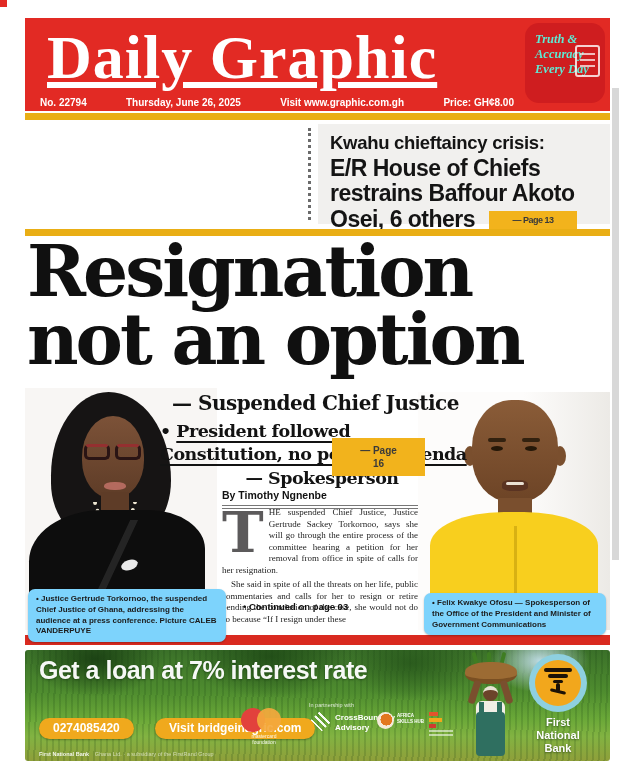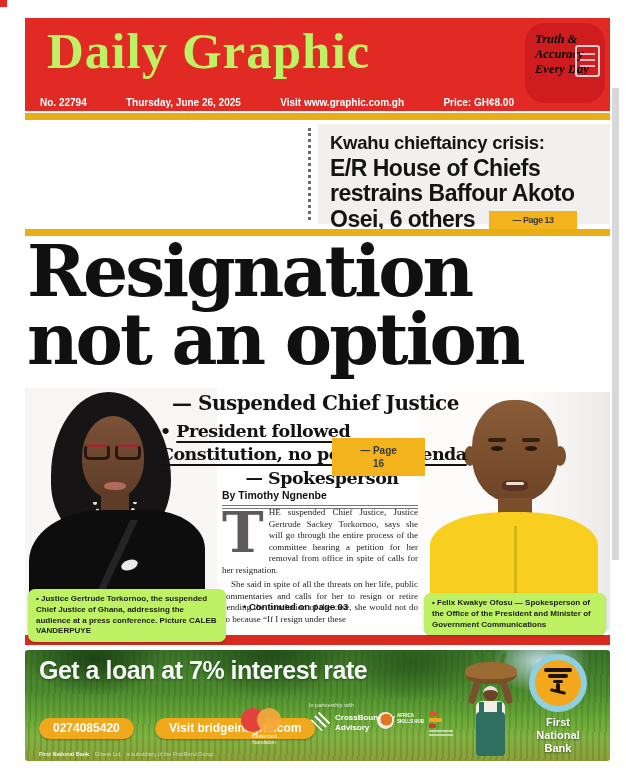--- a/index.html
+++ b/index.html
@@ -3,23 +3,23 @@
 <meta charset="utf-8">
 <style>
   * { margin:0; padding:0; box-sizing:border-box; }
   body { background:#ffffff; font-family:"Liberation Sans", sans-serif; }
   .page { position:relative; width:626px; height:768px; background:#fff; overflow:hidden; }
   .abs { position:absolute; }
 
   
   .masthead { left:25px; top:18px; width:585px; height:93px; background:#e22a24; }
   .mast-title { position:absolute; left:22px; top:4px; font-family:"Liberation Serif", serif;
-    font-weight:bold; font-size:51px; color:#bef264; letter-spacing:1px; }
+    font-weight:bold; font-size:62px; color:#ffffff; letter-spacing:1px;text-decoration:underline; }
   .slogan { position:absolute; right:5px; top:5px; width:80px; height:80px; background:#cf1d1f;
-    border-radius:20px; padding:9px 14px 0 10px; color:#000000; font-family:"Liberation Serif", serif;
+    border-radius:14px; padding:9px 14px 0 10px; color:#5eead4; font-family:"Liberation Serif", serif;
     font-style:italic; font-weight:bold; font-size:12.5px; line-height:1.2; }
   .book-icon { position:absolute; right:5px; top:22px; width:25px; height:32px;
     border:2px solid rgba(255,255,255,.8); border-radius:3px; }
   .book-icon i { position:absolute; left:3px; right:3px; height:2px; background:rgba(255,255,255,.7); }
   .book-icon i:nth-child(1){ top:6px; } .book-icon i:nth-child(2){ top:12px; } .book-icon i:nth-child(3){ top:18px; }
   .mast-info { position:absolute; left:15px; right:96px; bottom:3px; display:flex;
     justify-content:space-between; color:#fff; font-size:10px; font-weight:bold; }
   .goldbar { left:25px; width:585px; height:7px; background:#e9ae15; }
 
   
@@ -87,21 +87,21 @@
   .page16 { left:332px; top:438px; width:93px; height:38px; padding-top:6px; font-size:10px; line-height:1.3; z-index:6; }
   .byline { left:222px; top:489px; width:196px; font-size:10.5px; font-weight:bold; color:#111;
     border-bottom:4px double #777; padding-bottom:4px; }
   .article { left:222px; top:507px; width:196px; font-family:"Liberation Serif", serif; font-size:9px;
     line-height:1.28; text-align:justify; color:#232323; }
   .dropcap { float:left; font-family:"DejaVu Serif", serif; font-weight:bold; font-size:56px; line-height:0.82;
     color:#5c5a5b; margin:3px 5px 0 0; }
   .article p + p { margin-top:3px; text-indent:9px; }
   .continued { left:243px; top:601px; font-size:9.5px; font-weight:bold; color:#111; }
 
-  .caption { background:#bef264; border-radius:7px; padding:5px 8px; font-size:8px; font-weight:bold;
+  .caption { background:#7dd3fc; border-radius:7px; padding:5px 8px; font-size:8px; font-weight:bold;
     line-height:1.35; color:#1c1c1c; z-index:7; box-shadow:0 1px 2px rgba(0,0,0,.25); }
   .cap-left { left:28px; top:589px; width:198px; }
   .cap-right { left:424px; top:593px; width:182px; }
 
   .redbar { left:25px; top:635px; width:585px; height:10px; background:#d92a20; }
 
   
   .banner { left:25px; top:650px; width:585px; height:111px; border-radius:3px; overflow:hidden;
     background:
       radial-gradient(70px 45px at 88% 10%, rgba(196,224,236,.95), rgba(196,224,236,0) 70%),

